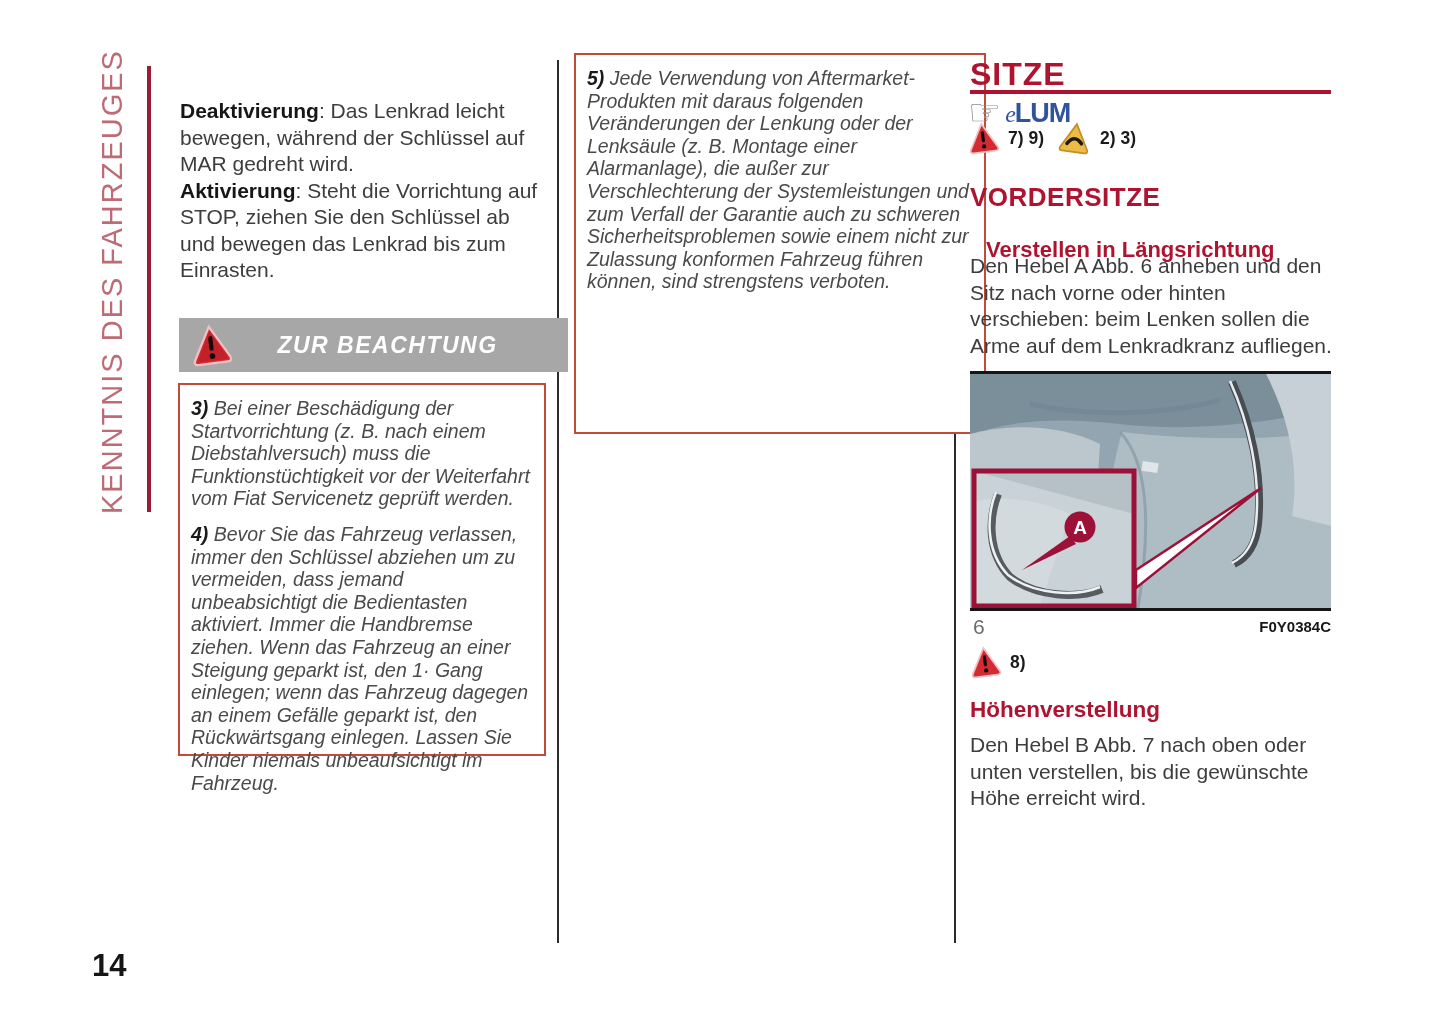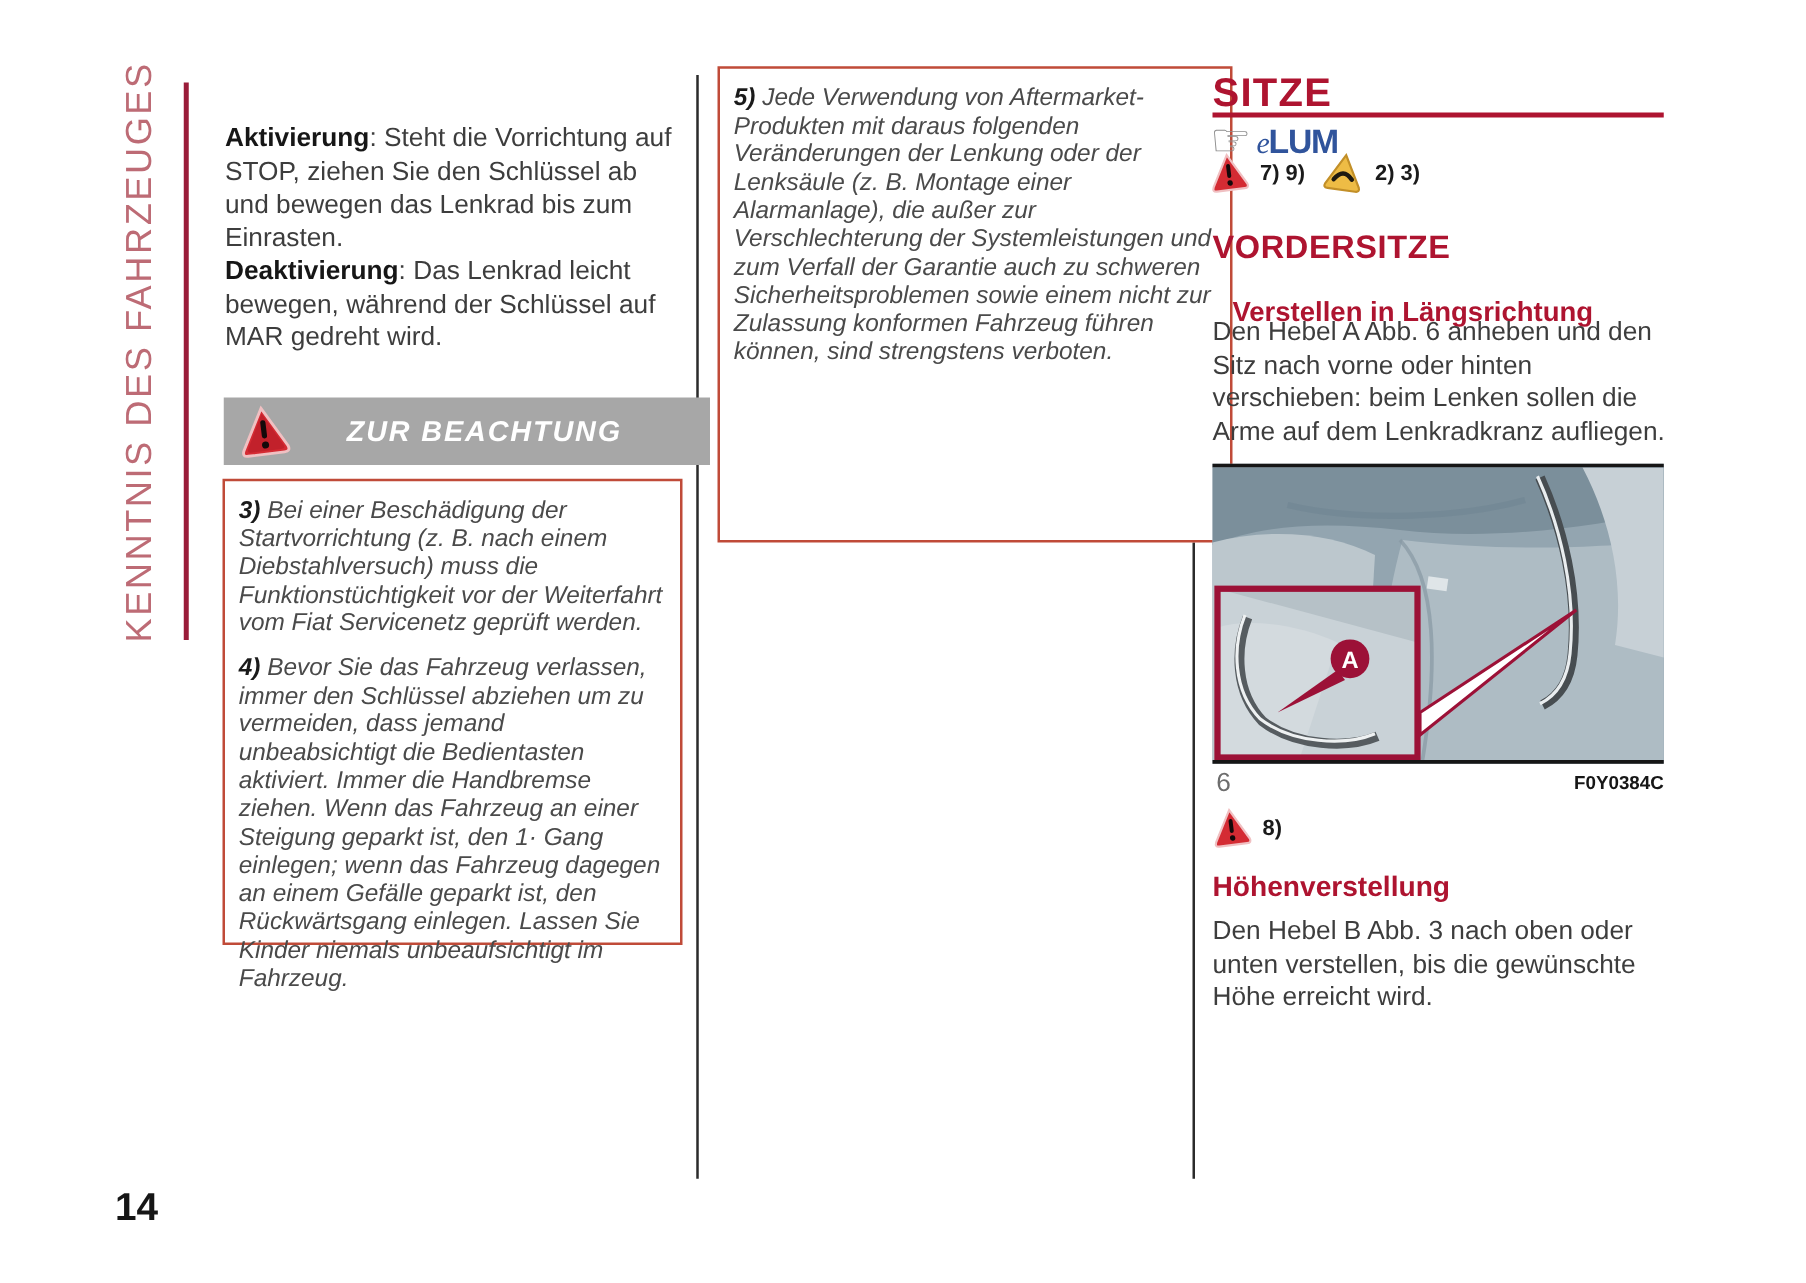--- a/index.html
+++ b/index.html
@@ -73,22 +73,22 @@
 
   <div class="sidebar-label">KENNTNIS DES FAHRZEUGES</div>
   <div class="sidebar-line"></div>
   <div class="page-number">14</div>
 
   <div class="divider d1"></div>
   <div class="divider d2"></div>
 
 
   <div class="col1-p">
+    <p class="body-text"><b>Deaktivierung</b><span>: Das Lenkrad leicht bewegen, während der Schlüssel auf MAR gedreht wird.</span></p>
     <p class="body-text"><b>Aktivierung</b><span>: Steht die Vorrichtung auf STOP, ziehen Sie den Schlüssel ab und bewegen das Lenkrad bis zum Einrasten.</span></p>
-    <p class="body-text"><b>Deaktivierung</b><span>: Das Lenkrad leicht bewegen, während der Schlüssel auf MAR gedreht wird.</span></p>
   </div>
 
   <div class="banner">
     <span class="warn-wrap">
       <svg class="warn-svg" width="44" height="42" viewBox="0 0 40 40" style="transform:rotate(-7deg);">
         <path d="M20 2.5 L37 33 Q38.8 37.5 33.8 37.5 L6 37.5 Q1.2 37.5 3.2 33 Z" fill="#d42b33" stroke="#f0c0c2" stroke-width="2.2"></path>
         <path d="M20 6.5 L34 32.5 Q35 35 31.5 35 L8.3 35 Q5.3 35 6.6 32 Z" fill="#c2212b"></path>
         <rect x="18.1" y="11.5" width="4" height="14" rx="2" fill="#14090a"></rect>
         <circle cx="20.1" cy="30.6" r="2.7" fill="#14090a"></circle>
       </svg>
@@ -174,15 +174,15 @@
       <svg class="warn-svg" width="34" height="32" viewBox="0 0 40 40" style="transform:rotate(-7deg);">
         <path d="M20 2.5 L37 33 Q38.8 37.5 33.8 37.5 L6 37.5 Q1.2 37.5 3.2 33 Z" fill="#d42b33" stroke="#f0c0c2" stroke-width="2.2"></path>
         <rect x="18.1" y="11.5" width="4" height="14" rx="2" fill="#14090a"></rect>
         <circle cx="20.1" cy="30.6" r="2.7" fill="#14090a"></circle>
       </svg>
     </span>
     <span class="lbl">8)</span>
   </div>
 
   <h3 class="h-red col3-sub2">Höhenverstellung</h3>
-  <p class="body-text col3-p2">Den Hebel B Abb. 3 nach oben oder unten verstellen, bis die gewünschte Höhe erreicht wird.</p>
+  <p class="body-text col3-p2">Den Hebel B Abb. 7 nach oben oder unten verstellen, bis die gewünschte Höhe erreicht wird.</p>
 
 </div>
 
 </body></html>

